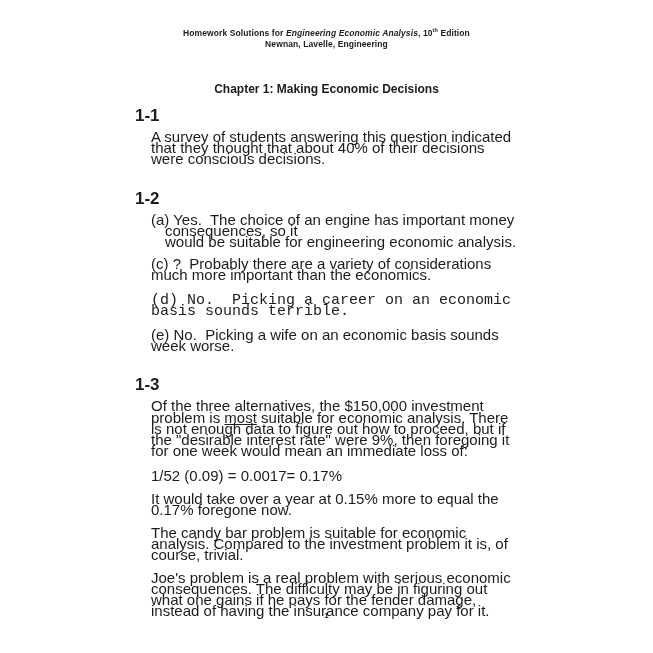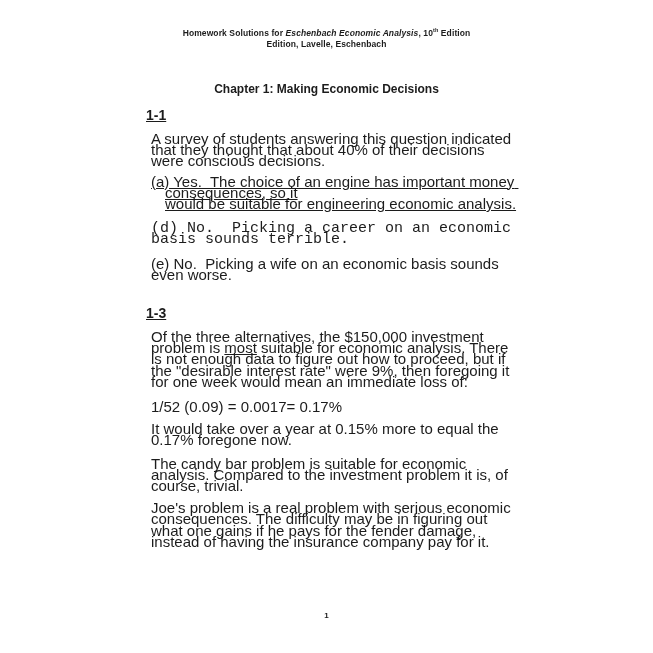--- a/index.html
+++ b/index.html
@@ -38,77 +38,77 @@
     text-align: center;
     font-size: 12px;
     font-weight: bold;
     line-height: 18px;
   }
   .content {
     margin-left: 135px;
     width: 395px;
   }
   .section-heading {
-    margin: 11px;
-    font-size: 14px;
+    margin: 0;
+    font-size: 17px;
     font-weight: bold;
     line-height: 13px;
-    text-decoration: underline;
   }
   .content p {
     margin: 0 0 0 16px;
     width: 370px;
     font-size: 15px;
     line-height: 11.2px;
     white-space: pre-wrap;
   }
   .mt-title   { margin-top: 11px; }
   .mt-para    { margin-top: 9px !important; }
   .mt-item    { margin-top: 11px !important; }
   .mt-item-lg { margin-top: 14px !important; font-family: Liberation Mono, monospace; }
   .mt-item-md { margin-top: 12px !important; }
   .mt-section { margin-top: 27px; }
   .mt-formula { margin-top: 14px !important; }
   .hang {
     padding-left: 14px;
     text-indent: -14px;
-    text-decoration: underline;
   }
   .hang .l2 {  }
   .u { text-decoration: underline; }
   .page-number {
     position: absolute;
     left: 0;
     right: 0;
     top: 611px;
     text-align: center;
     font-size: 8px;
     font-weight: bold;
   }
 </style>
 </head>
 <body>
 
 <div class="page">
 
   <div class="doc-header">
-    <div><span>Homework Solutions for </span><em>Eschenbach Economic Analysis</em><span>, 10</span><sup>th</sup><span> Edition</span></div>
-    <div>Edition, Lavelle, Eschenbach</div>
+    <div><span>Homework Solutions for </span><em>Engineering Economic Analysis</em><span>, 10</span><sup>th</sup><span> Edition</span></div>
+    <div>Newnan, Lavelle, Engineering</div>
   </div>
 
   <h1 class="chapter-title">Chapter 1: Making Economic Decisions</h1>
 
   <div class="content">
 
     <h2 class="section-heading mt-title">1-1</h2>
     <p class="mt-para">A survey of students answering this question indicated that they thought that about 40% of their decisions were conscious decisions.</p>
 
+    <h2 class="section-heading mt-section">1-2</h2>
     <p class="mt-para hang"><span>(a) Yes.  The choice of an engine has important money consequences, so it</span><br><span class="l2">would be suitable for engineering economic analysis.</span></p>
+    <p class="mt-item">(c) ?  Probably there are a variety of considerations much more important than the economics.</p>
     <p class="mt-item-lg">(d) No.  Picking a career on an economic basis sounds terrible.</p>
-    <p class="mt-item-md">(e) No.  Picking a wife on an economic basis sounds even worse.</p>
+    <p class="mt-item-md">(e) No.  Picking a wife on an economic basis sounds week worse.</p>
 
     <h2 class="section-heading mt-section">1-3</h2>
     <p class="mt-para"><span>Of the three alternatives, the $150,000 investment problem is </span><span class="u">most</span><span> suitable for economic analysis. There is not enough data to figure out how to proceed, but if the "desirable interest rate" were 9%, then foregoing it for one week would mean an immediate loss of:</span></p>
     <p class="mt-formula">1/52 (0.09) = 0.0017= 0.17%</p>
     <p class="mt-item">It would take over a year at 0.15% more to equal the 0.17% foregone now.</p>
     <p class="mt-item-md">The candy bar problem is suitable for economic analysis. Compared to the investment problem it is, of course, trivial.</p>
     <p class="mt-item">Joe's problem is a real problem with serious economic consequences. The difficulty may be in figuring out what one gains if he pays for the fender damage, instead of having the insurance company pay for it.</p>
 
   </div>
 

